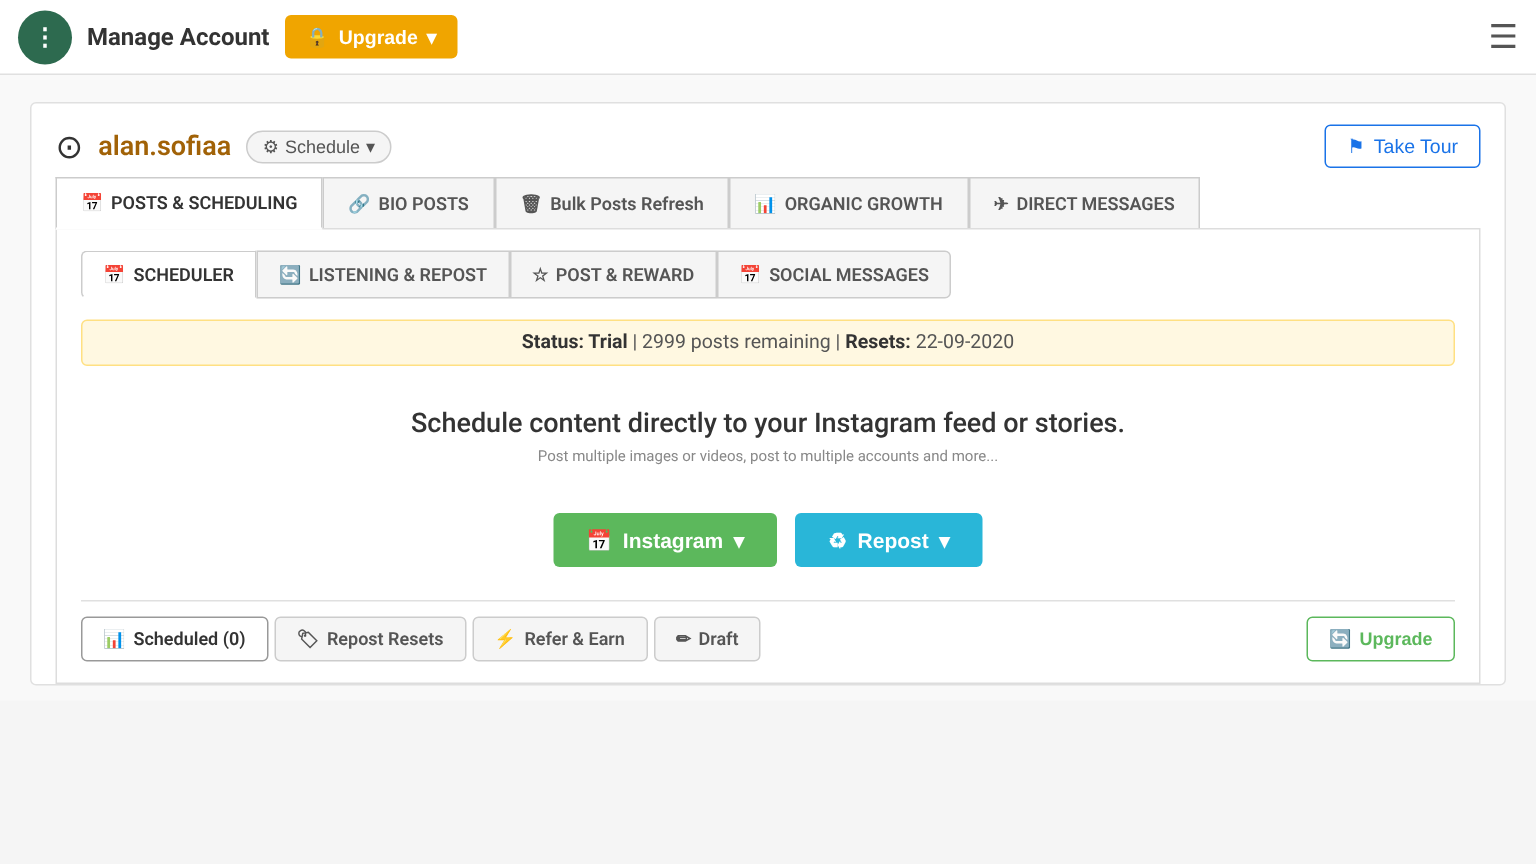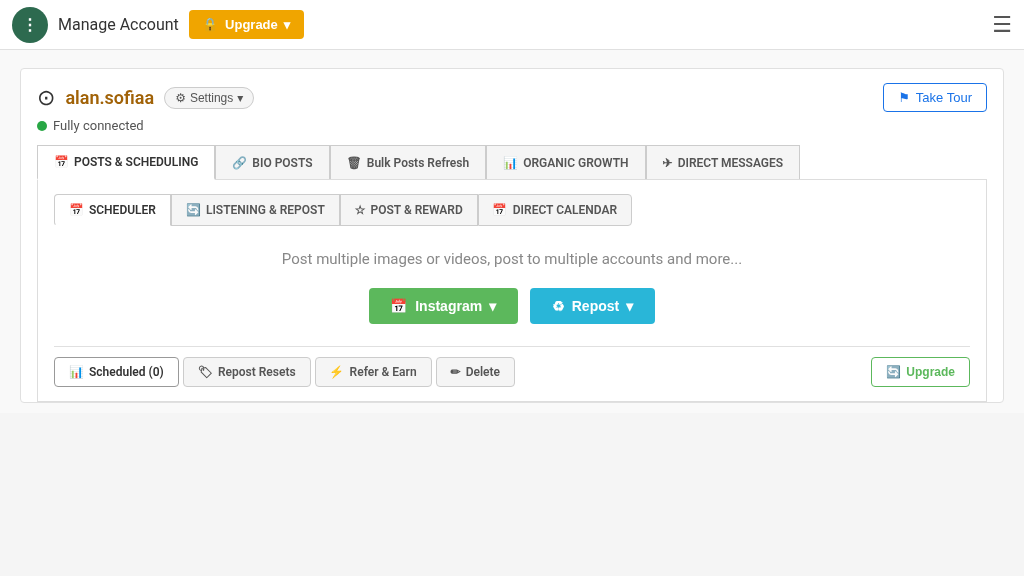--- a/index.html
+++ b/index.html
@@ -34,21 +34,21 @@
       border-radius: 50%;
       display: flex;
       align-items: center;
       justify-content: center;
       color: white;
       font-size: 18px;
       font-weight: bold;
     }
     .header-title {
       font-size: 16px;
-      font-weight: 400;
+      font-weight: 700;
       color: #333;
     }
     .upgrade-btn {
       background: #f0a500;
       color: white;
       border: none;
       border-radius: 4px;
       padding: 7px 14px;
       font-size: 13px;
       font-weight: 600;
@@ -221,23 +221,23 @@
       text-align: center;
       padding: 10px 0 18px 0;
     }
     .content-headline {
       font-size: 18px;
       color: #333;
       font-weight: 500;
       margin-bottom: 6px;
     }
     .content-sub {
-      font-size: 15px;
+      font-size: 10px;
       color: #888;
-      margin-bottom: 20px;
+      margin-bottom: 32px;
     }
     .action-buttons {
       display: flex;
       justify-content: center;
       gap: 12px;
     }
     .schedule-btn {
       background: #5cb85c;
       color: white;
       border: none;
@@ -331,34 +331,30 @@
 
 <div class="main">
   <div class="account-section">
 
     <div class="account-header">
       <div class="account-name-row">
         <span class="instagram-icon">⊙</span>
         <span class="account-name">alan.sofiaa</span>
         <button class="settings-btn">
           <span>⚙</span>
-          <span>Settings</span>
+          <span>Schedule</span>
           <span>▾</span>
         </button>
       </div>
       <button class="take-tour-btn">
         <span>⚑</span>
         <span>Take Tour</span>
       </button>
     </div>
 
-    <div class="connected-status">
-      <div class="green-dot"></div>
-      <span>Fully connected</span>
-    </div>
 
     <div class="main-tabs">
       <div class="main-tab active">
         <span>📅</span>
         <span>POSTS &amp; SCHEDULING</span>
       </div>
       <div class="main-tab">
         <span>🔗</span>
         <span>BIO POSTS</span>
       </div>
@@ -386,26 +382,35 @@
         <div class="sub-tab">
           <span>🔄</span>
           <span>LISTENING &amp; REPOST</span>
         </div>
         <div class="sub-tab">
           <span>☆</span>
           <span>POST &amp; REWARD</span>
         </div>
         <div class="sub-tab">
           <span>📅</span>
-          <span>DIRECT CALENDAR</span>
-        </div>
-      </div>
-
+          <span>SOCIAL MESSAGES</span>
+        </div>
+      </div>
+
+      <div class="status-bar">
+        <strong><span>Status:</span> <span>Trial</span></strong>
+        <span> | </span>
+        <span>2999 posts remaining</span>
+        <span> | </span>
+        <strong><span>Resets:</span></strong>
+        <span>22-09-2020</span>
+      </div>
 
       <div class="content-center">
+        <div class="content-headline">Schedule content directly to your Instagram feed or stories.</div>
         <div class="content-sub">Post multiple images or videos, post to multiple accounts and more...</div>
         <div class="action-buttons">
           <button class="schedule-btn">
             <span>📅</span>
             <span>Instagram</span>
             <span>▾</span>
           </button>
           <button class="repost-btn">
             <span>♻</span>
             <span>Repost</span>
@@ -423,21 +428,21 @@
           <div class="bottom-tab">
             <span>🏷</span>
             <span>Repost Resets</span>
           </div>
           <div class="bottom-tab">
             <span>⚡</span>
             <span>Refer &amp; Earn</span>
           </div>
           <div class="bottom-tab">
             <span>✏</span>
-            <span>Delete</span>
+            <span>Draft</span>
           </div>
         </div>
         <button class="refresh-btn">
           <span>🔄</span>
           <span>Upgrade</span>
         </button>
       </div>
 
     </div>
   </div>

